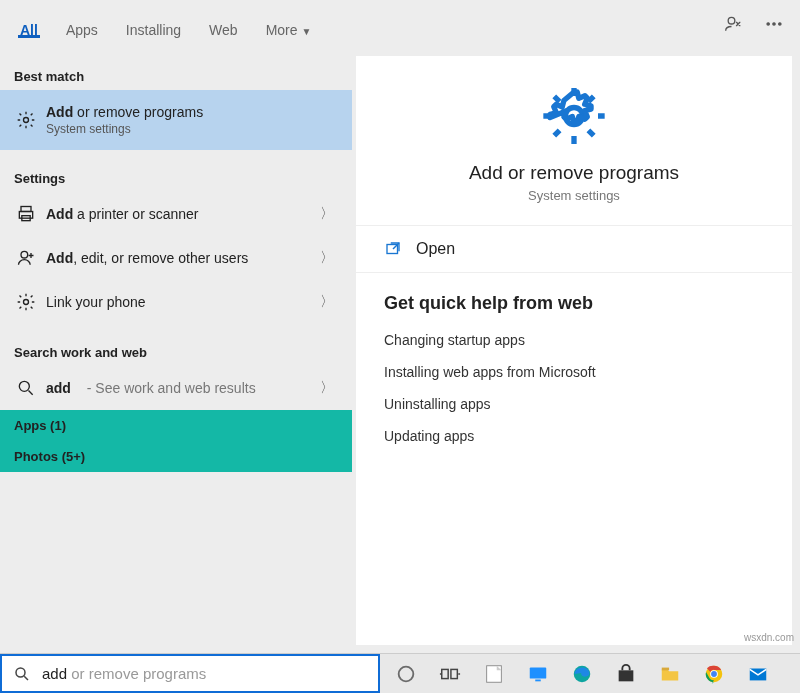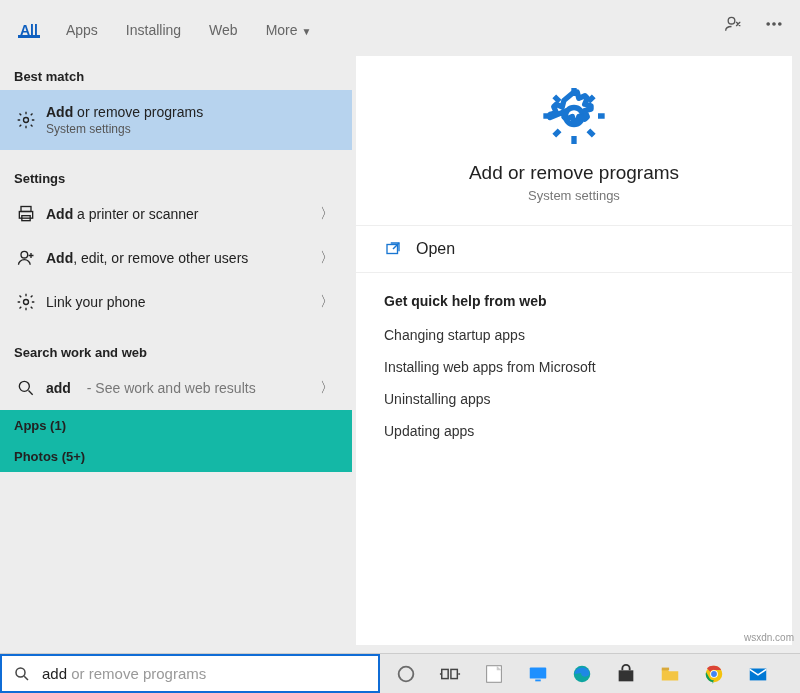--- a/index.html
+++ b/index.html
@@ -40,21 +40,21 @@
   .right { flex: 1; padding: 8px 8px 8px 4px; }
   .card { background: #fff; width: 100%; height: 100%; display: flex; flex-direction: column; }
   .card-hero { display: flex; flex-direction: column; align-items: center; padding: 28px 0 22px; }
   .card-hero svg { width: 64px; height: 64px; stroke: #1976d2; fill: none; stroke-width: 2; }
   .card-title { font-size: 19px; color: #222; margin-top: 14px; }
   .card-sub { font-size: 13px; color: #777; margin-top: 4px; }
   .divider { height: 1px; background: #eee; }
   .action { display: flex; align-items: center; padding: 14px 28px; cursor: pointer; }
   .action svg { width: 18px; height: 18px; stroke: #1976d2; fill: none; stroke-width: 1.8; margin-right: 14px; }
   .action span { font-size: 16px; color: #222; }
-  .quick-label { font-size: 14px; font-weight: 600; padding: 20px 28px 10px; color: #222; }
+  .quick-label { font-size: 18px; font-weight: 600; padding: 20px 28px 10px; color: #222; }
   .quick-link { font-size: 14px; color: #333; padding: 8px 28px; cursor: pointer; }
 
   
   .taskbar { height: 40px; display: flex; align-items: stretch; background: #e8e8e8; border-top: 1px solid #ccc; }
   .searchbox { width: 380px; display: flex; align-items: center; background: #fff; border: 2px solid #0f6cd6; }
   .searchbox .sicon { width: 40px; display: flex; align-items: center; justify-content: center; }
   .searchbox .sicon svg { width: 18px; height: 18px; stroke: #444; fill: none; stroke-width: 2; }
   .searchbox .ghost { font-size: 15px; color: #222; }
   .searchbox .ghost .rest { color: #999; }
   .tbicons { flex: 1; display: flex; align-items: center; padding-left: 6px; gap: 4px; }

